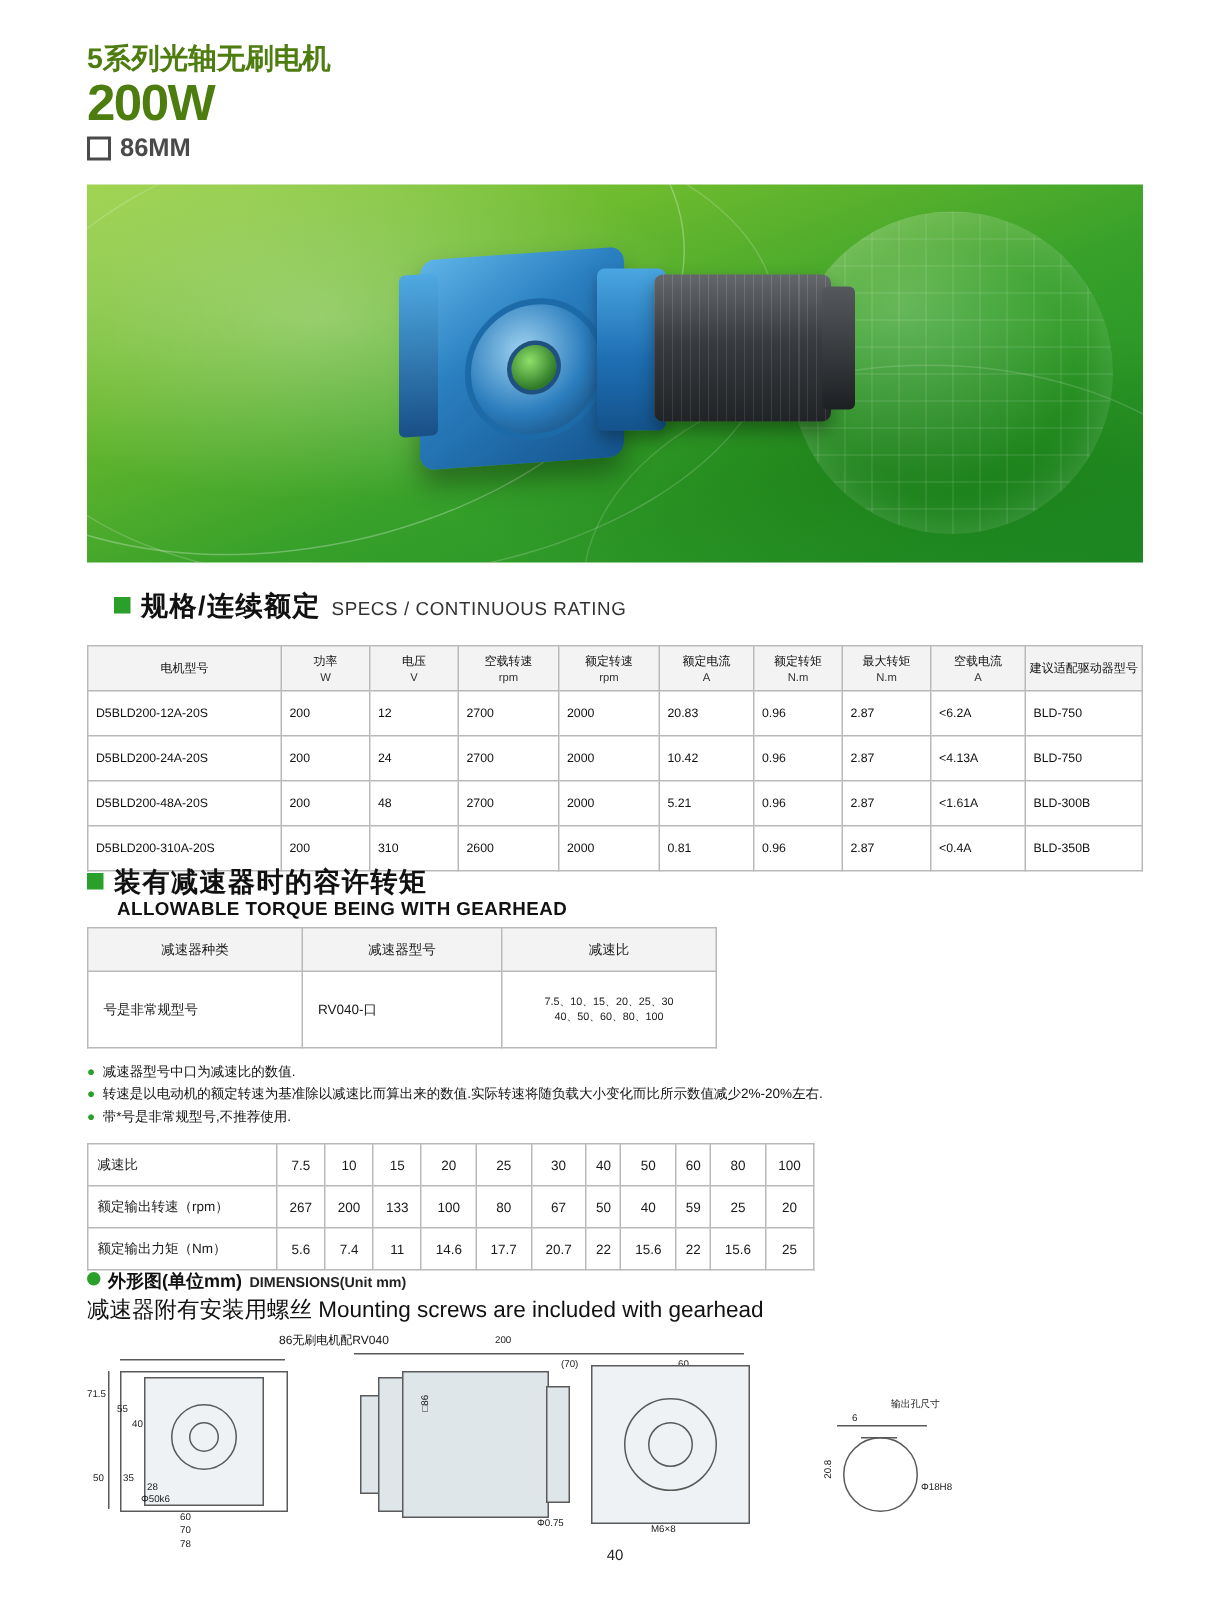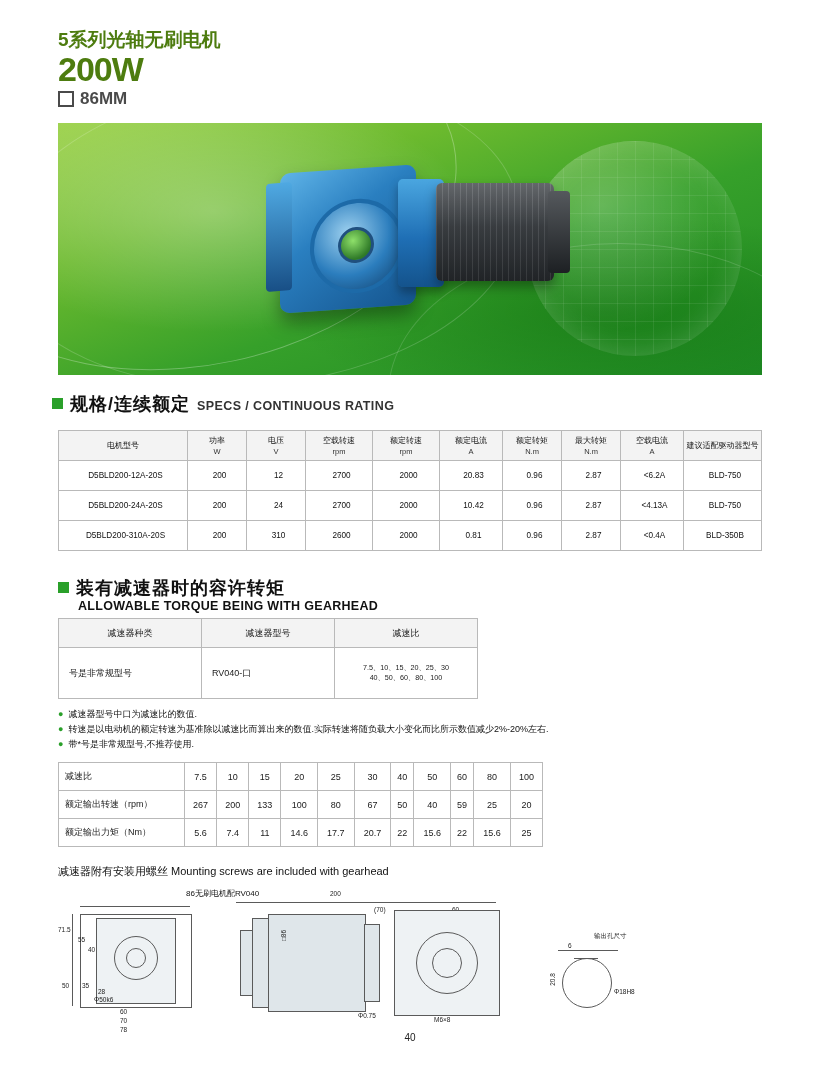--- a/index.html
+++ b/index.html
@@ -97,31 +97,31 @@
   }
   .flange{
     position:absolute;left:8px;top:22px;width:26px;height:108px;border-radius:4px;
     background:linear-gradient(180deg,#4fa9e2,#184f86);transform:skewY(-4deg);
   }
 
   
   .sec{position:absolute;display:flex;align-items:baseline;gap:7px;}
   .sec .bullet{width:11px;height:11px;background:#2aa02a;display:inline-block;position:relative;top:-1px;}
   .sec .cn{font-size:18px;font-weight:bold;color:#111;letter-spacing:1px;}
-  .sec .en{font-size:12.5px;font-weight:bold;color:#333;letter-spacing:.4px;}
+  .sec .en{font-size:12.5px;font-weight:normal;color:#333;letter-spacing:.4px;}
 
   
   table{border-collapse:collapse;}
   .spec-tbl{
     position:absolute;left:58px;top:430px;width:704px;
     font-size:8.2px;color:#111;
   }
   .spec-tbl th,.spec-tbl td{
     border:1px solid #b9b9b9;padding:0;height:29px;
-    text-align:center;font-weight:normal;vertical-align:middle;
+    text-align:left;font-weight:normal;vertical-align:middle;
   }
   .spec-tbl th{background:#f3f3f3;text-align:center;line-height:11px;font-size:8px;}
   .spec-tbl td{padding-left:5px;}
   .spec-tbl th span.u{display:block;font-size:7.5px;color:#333;}
 
   .gear-tbl{
     position:absolute;left:58px;top:618px;width:420px;font-size:9px;
   }
   .gear-tbl th,.gear-tbl td{border:1px solid #b9b9b9;height:26px;font-weight:normal;}
   .gear-tbl th{background:#f3f3f3;text-align:center;font-size:9px;}
@@ -139,21 +139,21 @@
   .ratio-tbl td,.ratio-tbl th{
     border:1px solid #b9b9b9;height:25px;text-align:center;font-weight:normal;font-size:9px;
   }
   .ratio-tbl td.lbl{text-align:left;padding-left:6px;width:118px;}
 
   
   .dim-head{position:absolute;left:58px;top:846px;display:flex;align-items:baseline;gap:5px;}
   .dim-head .dot{width:9px;height:9px;border-radius:50%;background:#2aa02a;display:inline-block;position:relative;top:-1px;}
   .dim-head .cn{font-size:12px;font-weight:bold;color:#111;}
   .dim-head .en{font-size:9.5px;font-weight:bold;color:#222;}
-  .dim-sub{position:absolute;left:58px;top:864px;font-size:11px;color:#111;}
+  .dim-sub{position:absolute;left:58px;top:864px;font-size:15px;color:#111;}
 
   .drawing{position:absolute;left:58px;top:884px;width:704px;height:160px;}
   .dw-title{position:absolute;left:128px;top:4px;font-size:8px;color:#111;}
   .dw-lbl{position:absolute;font-size:6.5px;color:#222;}
   .dw-line{position:absolute;background:#5a5a5a;}
   .dw-box{position:absolute;border:1px solid #5a5a5a;}
   .dw-circ{position:absolute;border:1px solid #5a5a5a;border-radius:50%;}
   .dw-fill{position:absolute;background:#dfe6ea;border:1px solid #5a5a5a;}
 
   .pageno{
@@ -186,21 +186,21 @@
       <div class="flange"></div>
       <div class="gear-face"></div>
       <div class="gear-hub"></div>
       <div class="m-blue-mid"></div>
       <div class="m-body"></div>
       <div class="m-fins"></div>
       <div class="m-cap"></div>
     </div>
   </div>
 
-  <div class="sec" style="left:52px;top:392px;">
+  <div class="sec" style="left:76px;top:392px;">
     <span class="bullet"></span>
     <span class="cn">规格/连续额定</span>
     <span class="en">SPECS / CONTINUOUS RATING</span>
   </div>
 
   <table class="spec-tbl">
     <thead>
       <tr>
         <th style="width:128px">
           <span>电机型号</span></th>
@@ -243,20 +243,32 @@
         <td>24</td>
         <td>2700</td>
         <td>2000</td>
         <td>10.42</td>
         <td>0.96</td>
         <td>2.87</td>
         <td>&lt;4.13A</td>
         <td>BLD-750</td>
       </tr>
       <tr>
+        <td>D5BLD200-48A-20S</td>
+        <td>200</td>
+        <td>48</td>
+        <td>2700</td>
+        <td>2000</td>
+        <td>5.21</td>
+        <td>0.96</td>
+        <td>2.87</td>
+        <td>&lt;1.61A</td>
+        <td>BLD-300B</td>
+      </tr>
+      <tr>
         <td>D5BLD200-310A-20S</td>
         <td>200</td>
         <td>310</td>
         <td>2600</td>
         <td>2000</td>
         <td>0.81</td>
         <td>0.96</td>
         <td>2.87</td>
         <td>&lt;0.4A</td>
         <td>BLD-350B</td>
@@ -345,20 +357,25 @@
         <td>20.7</td>
         <td>22</td>
         <td>15.6</td>
         <td>22</td>
         <td>15.6</td>
         <td>25</td>
       </tr>
     </tbody>
   </table>
 
+  <div class="dim-head">
+    <span class="dot"></span>
+    <span class="cn">外形图(单位mm)</span>
+    <span class="en">DIMENSIONS(Unit mm)</span>
+  </div>
   <div class="dim-sub">减速器附有安装用螺丝 Mounting screws are included with gearhead</div>
 
   <div class="drawing">
     <div class="dw-title">86无刷电机配RV040</div>
 
     <div class="dw-box" style="left:22px;top:30px;width:110px;height:92px;"></div>
     <div class="dw-box" style="left:38px;top:34px;width:78px;height:84px;background:#eef2f4;"></div>
     <div class="dw-circ" style="left:56px;top:52px;width:42px;height:42px;"></div>
     <div class="dw-circ" style="left:68px;top:64px;width:18px;height:18px;"></div>
     <div class="dw-line" style="left:22px;top:22px;width:110px;height:1px;"></div>

